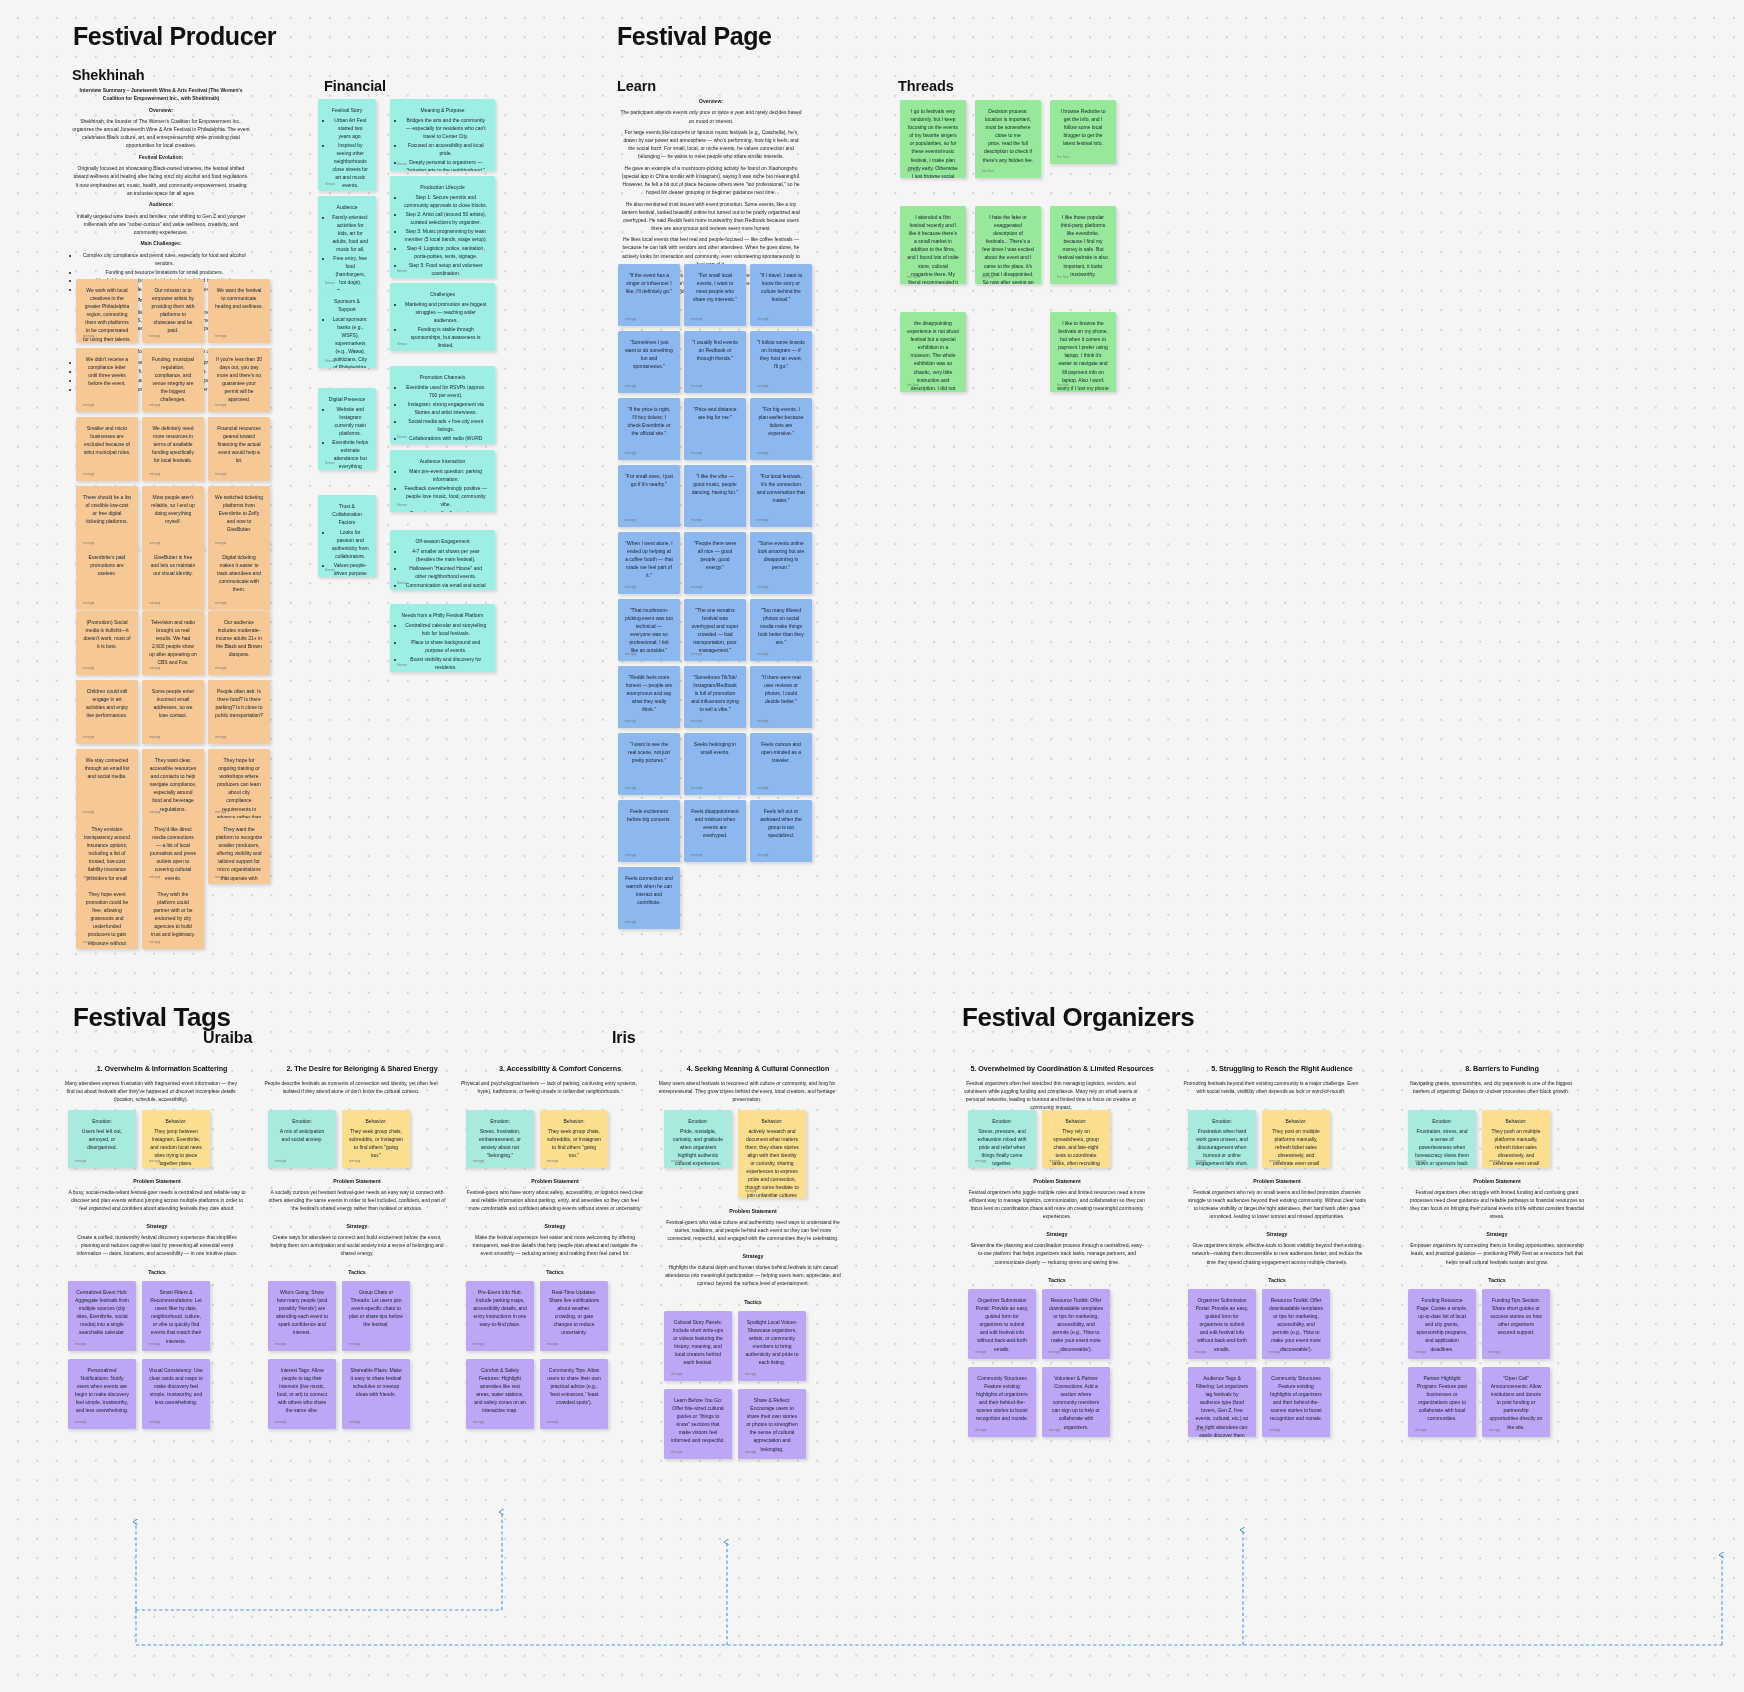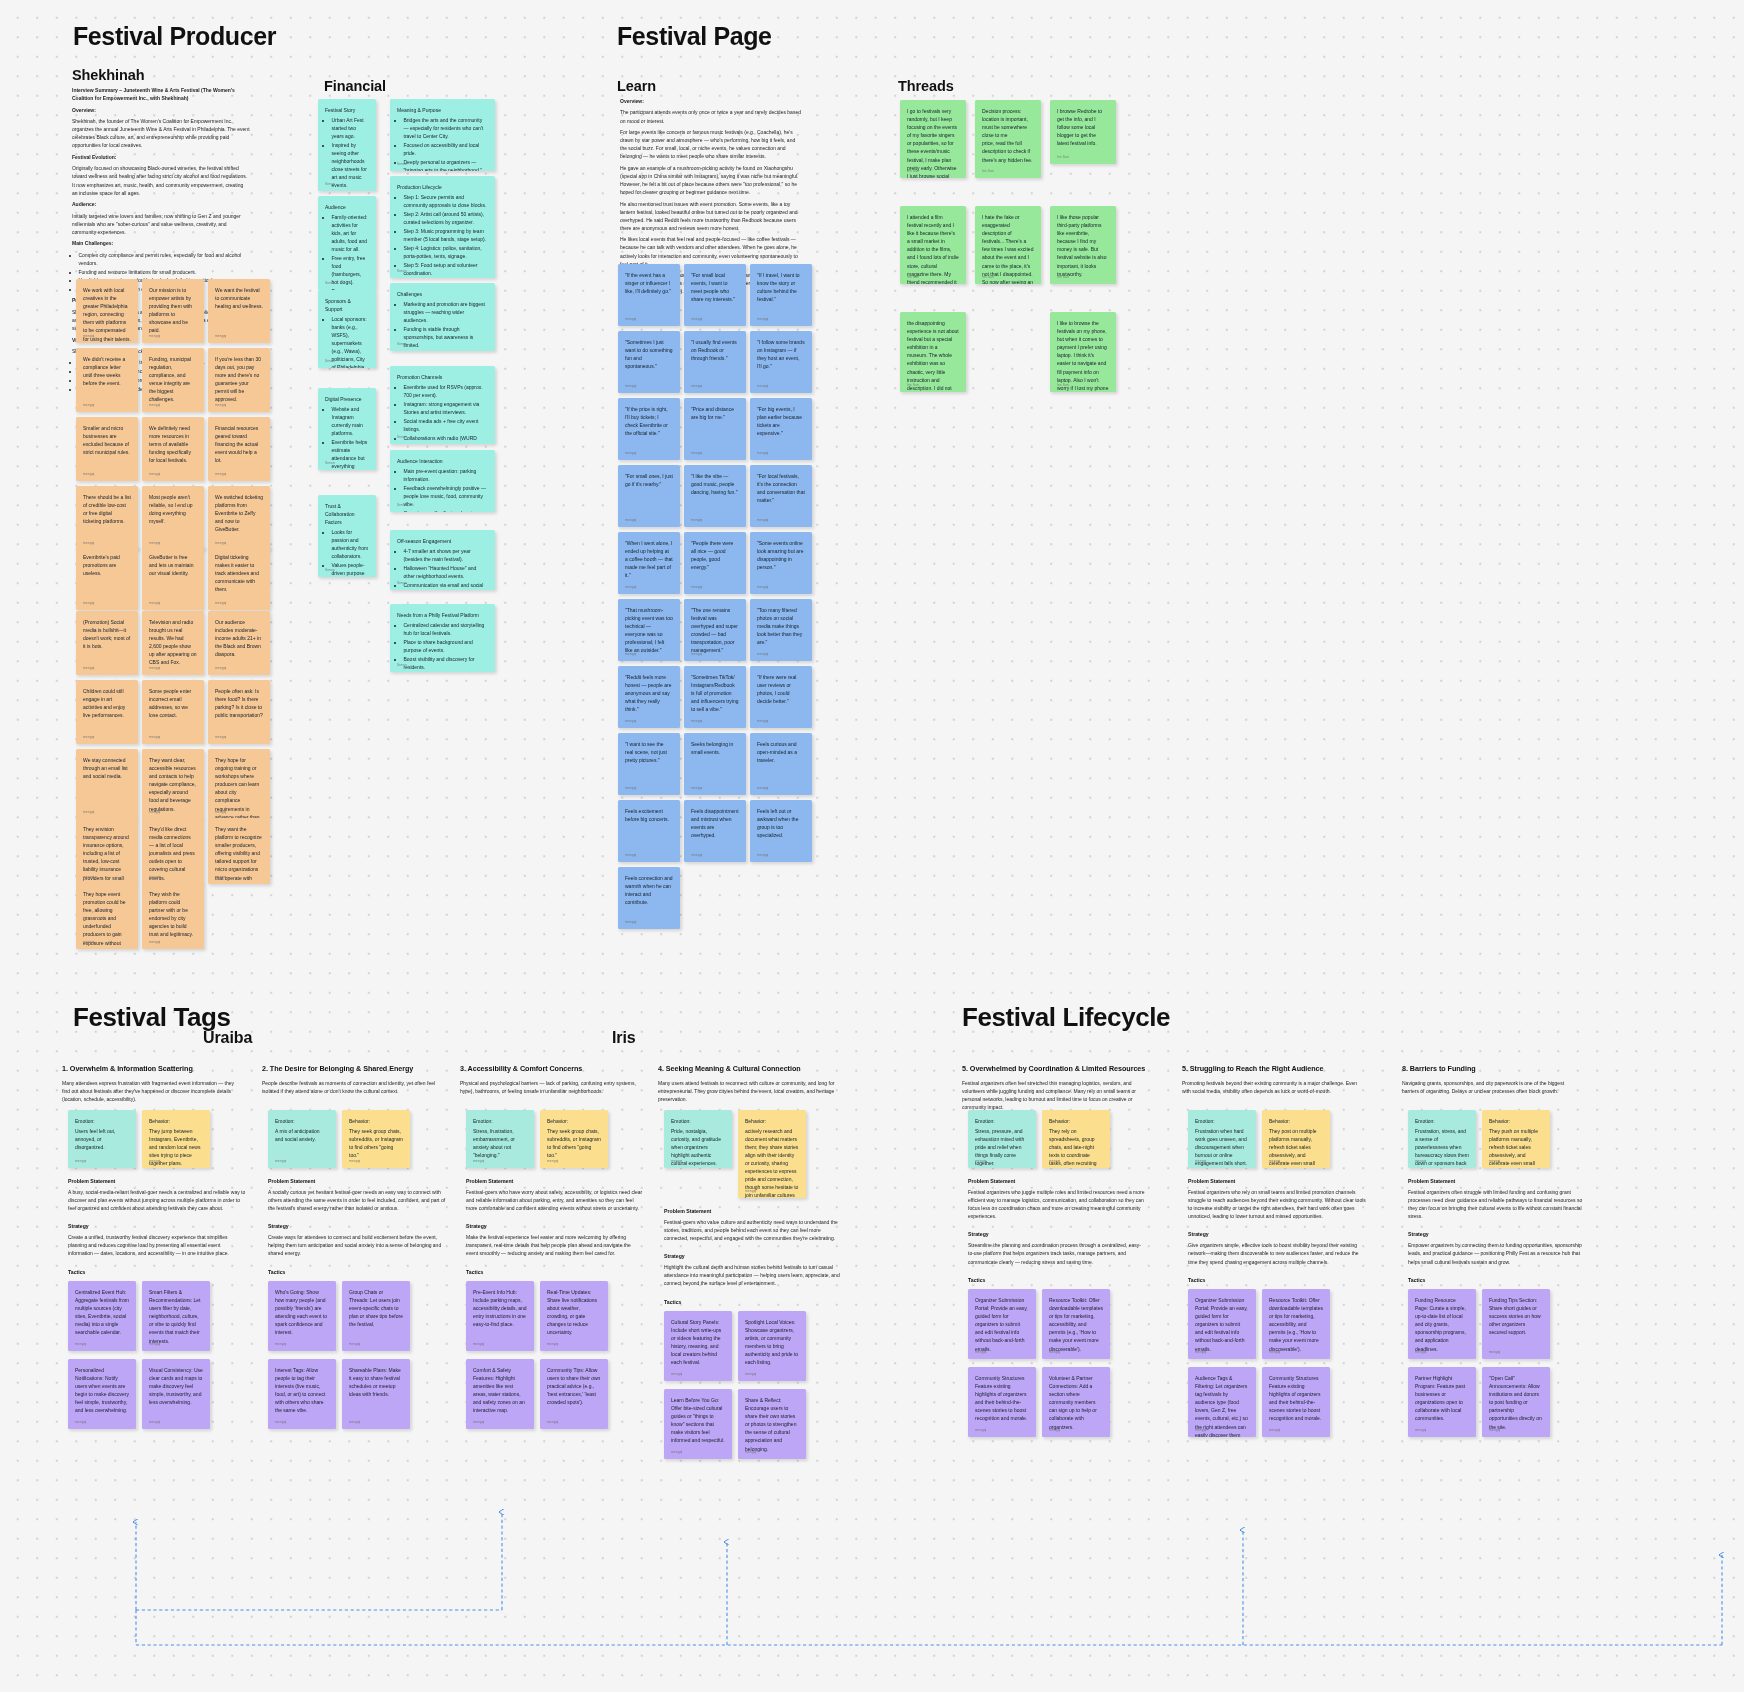--- a/index.html
+++ b/index.html
@@ -10,21 +10,21 @@
     background-color:#f5f5f5;
     background-image: radial-gradient(circle, #d2d2d2 1px, transparent 1.1px);
     background-size: 19.5px 19.5px;
     background-position: 8px 8px;
     font-family:"Liberation Sans", sans-serif;
     color:#1a1a1a;
     position:relative;
     overflow:hidden;
   }
   .board { position:absolute; inset:0; }
-  .abs { position:absolute; }
+  .abs { position:absolute;text-align:center; }
 
   
   .board-title {
     font-size:25px; font-weight:700; letter-spacing:-0.4px; color:#111;
     white-space:nowrap;
   }
   .person-name {
     font-size:14.5px; font-weight:700; color:#111; letter-spacing:-0.1px;
     white-space:nowrap;
   }
@@ -501,21 +501,21 @@
       </div>
       <div class="note c-green" style="left: 1050px; top: 312px; width: 66px; height: 80px;">
         <div class="body">I like to browse the festivals on my phone, but when it comes to payment I prefer using laptop. I think it's easier to navigate and fill payment info on laptop. Also I won't worry if I lost my phone or something like that.</div>
         <div class="author">Iris Sun</div>
       </div>
     </div>
 
   <div class="abs board-title" style="left:73px; top:1002px; font-size:26px;">Festival Tags</div>
   <div class="abs person-name lg" style="left:203px; top:1029px;">Uraiba</div>
   <div class="abs person-name lg" style="left:612px; top:1029px;">Iris</div>
-  <div class="abs board-title" style="left:962px; top:1002px; font-size:26px;">Festival Lifecycle</div>
+  <div class="abs board-title" style="left:962px; top:1002px; font-size:26px;">Festival Organizers</div>
 
   <div class="abs" id="themes-layer" style="left:0; top:0; width:100%; height:100%;">
       <div class="abs" style="left: 62px; top: 1064px; width: 200px;">
         <div class="theme-title">1. Overwhelm &amp; Information Scattering</div>
         <div class="theme-desc" style="margin-top:6px; width:178px;">Many attendees express frustration with fragmented event information — they find out about festivals after they've happened or discover incomplete details (location, schedule, accessibility).</div>
       </div>
       <div class="abs" style="left: 0px; top: 0px;"></div>
       <div class="note c-mint" style="left: 68px; top: 1110px; width: 68px; height: 58px;">
         <span class="nt-title">Emotion:</span>
         <div class="body">Users feel left out, annoyed, or disorganized.</div>

